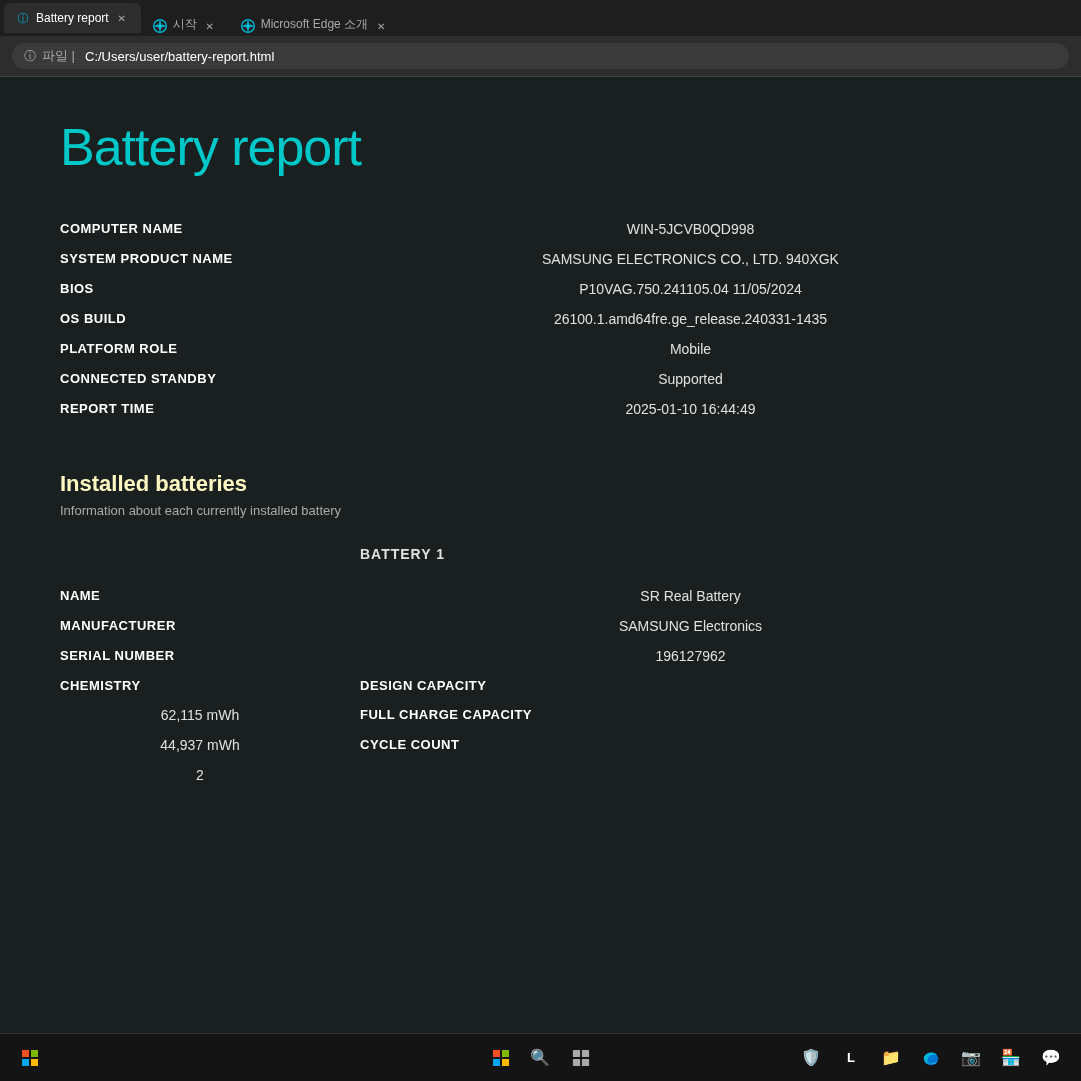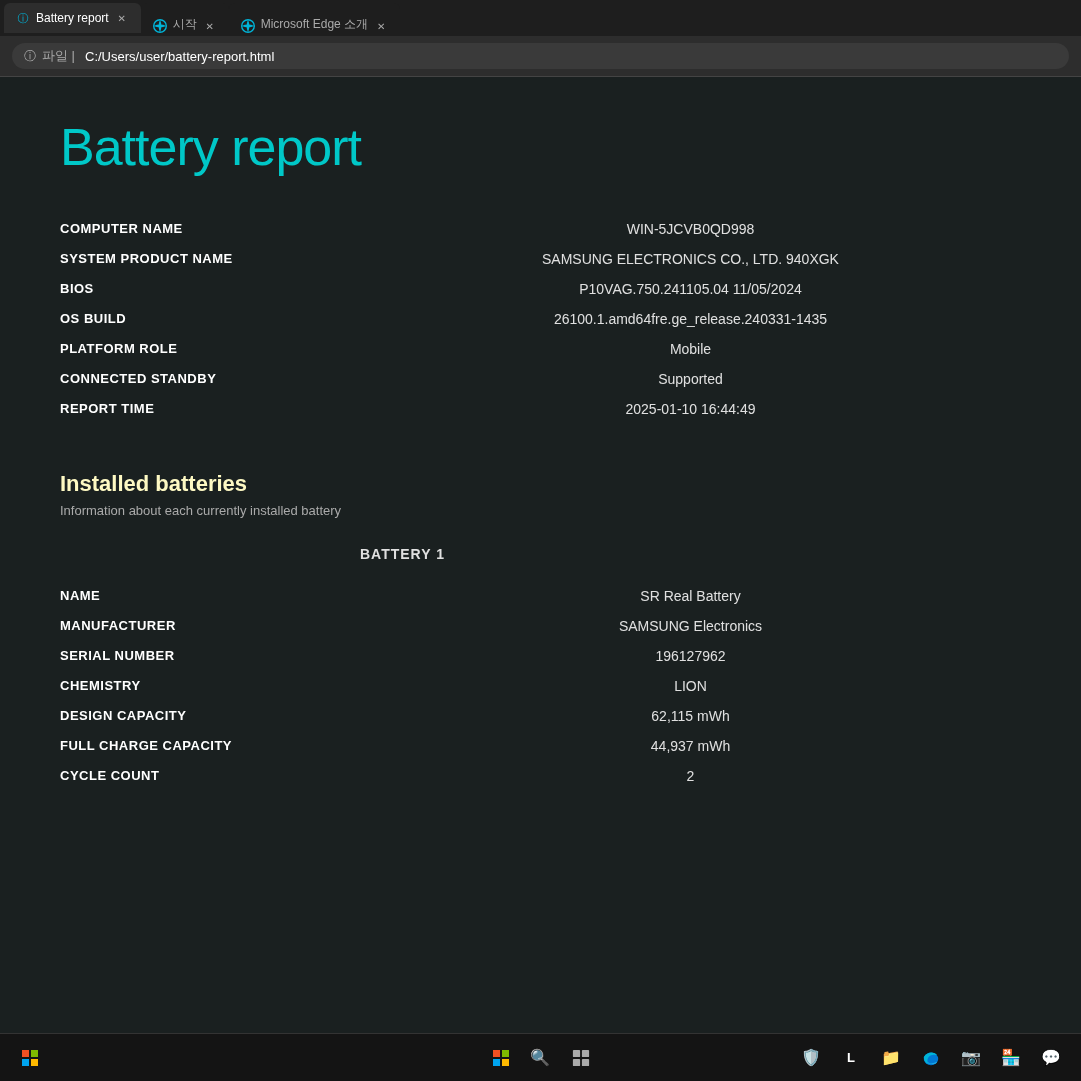--- a/index.html
+++ b/index.html
@@ -326,21 +326,20 @@
       <span class="info-label">NAME</span>
       <span class="info-value">SR Real Battery</span>
 
       <span class="info-label">MANUFACTURER</span>
       <span class="info-value">SAMSUNG Electronics</span>
 
       <span class="info-label">SERIAL NUMBER</span>
       <span class="info-value">196127962</span>
 
       <span class="info-label">CHEMISTRY</span>
-      <span class="info-value">LION</span>
 
       <span class="info-label">DESIGN CAPACITY</span>
       <span class="info-value">62,115 mWh</span>
 
       <span class="info-label">FULL CHARGE CAPACITY</span>
       <span class="info-value">44,937 mWh</span>
 
       <span class="info-label">CYCLE COUNT</span>
       <span class="info-value">2</span>
 

